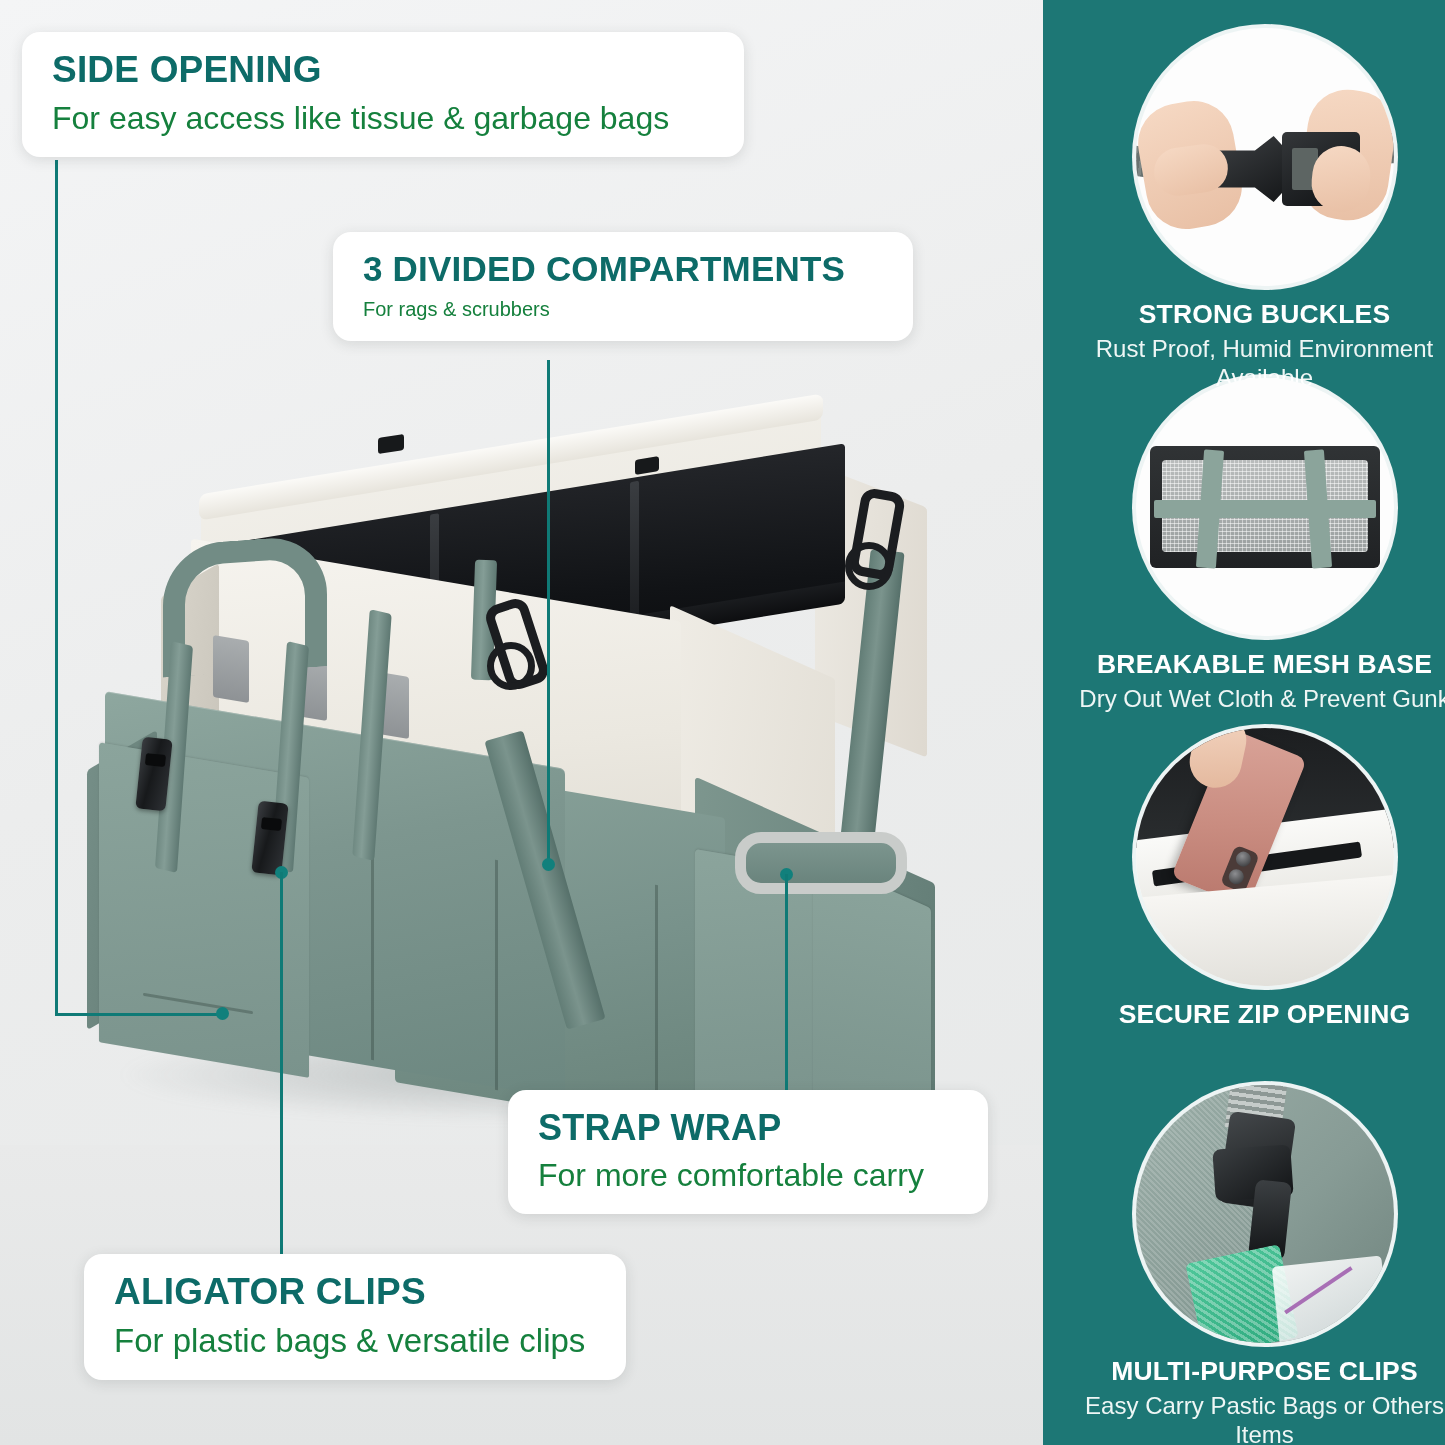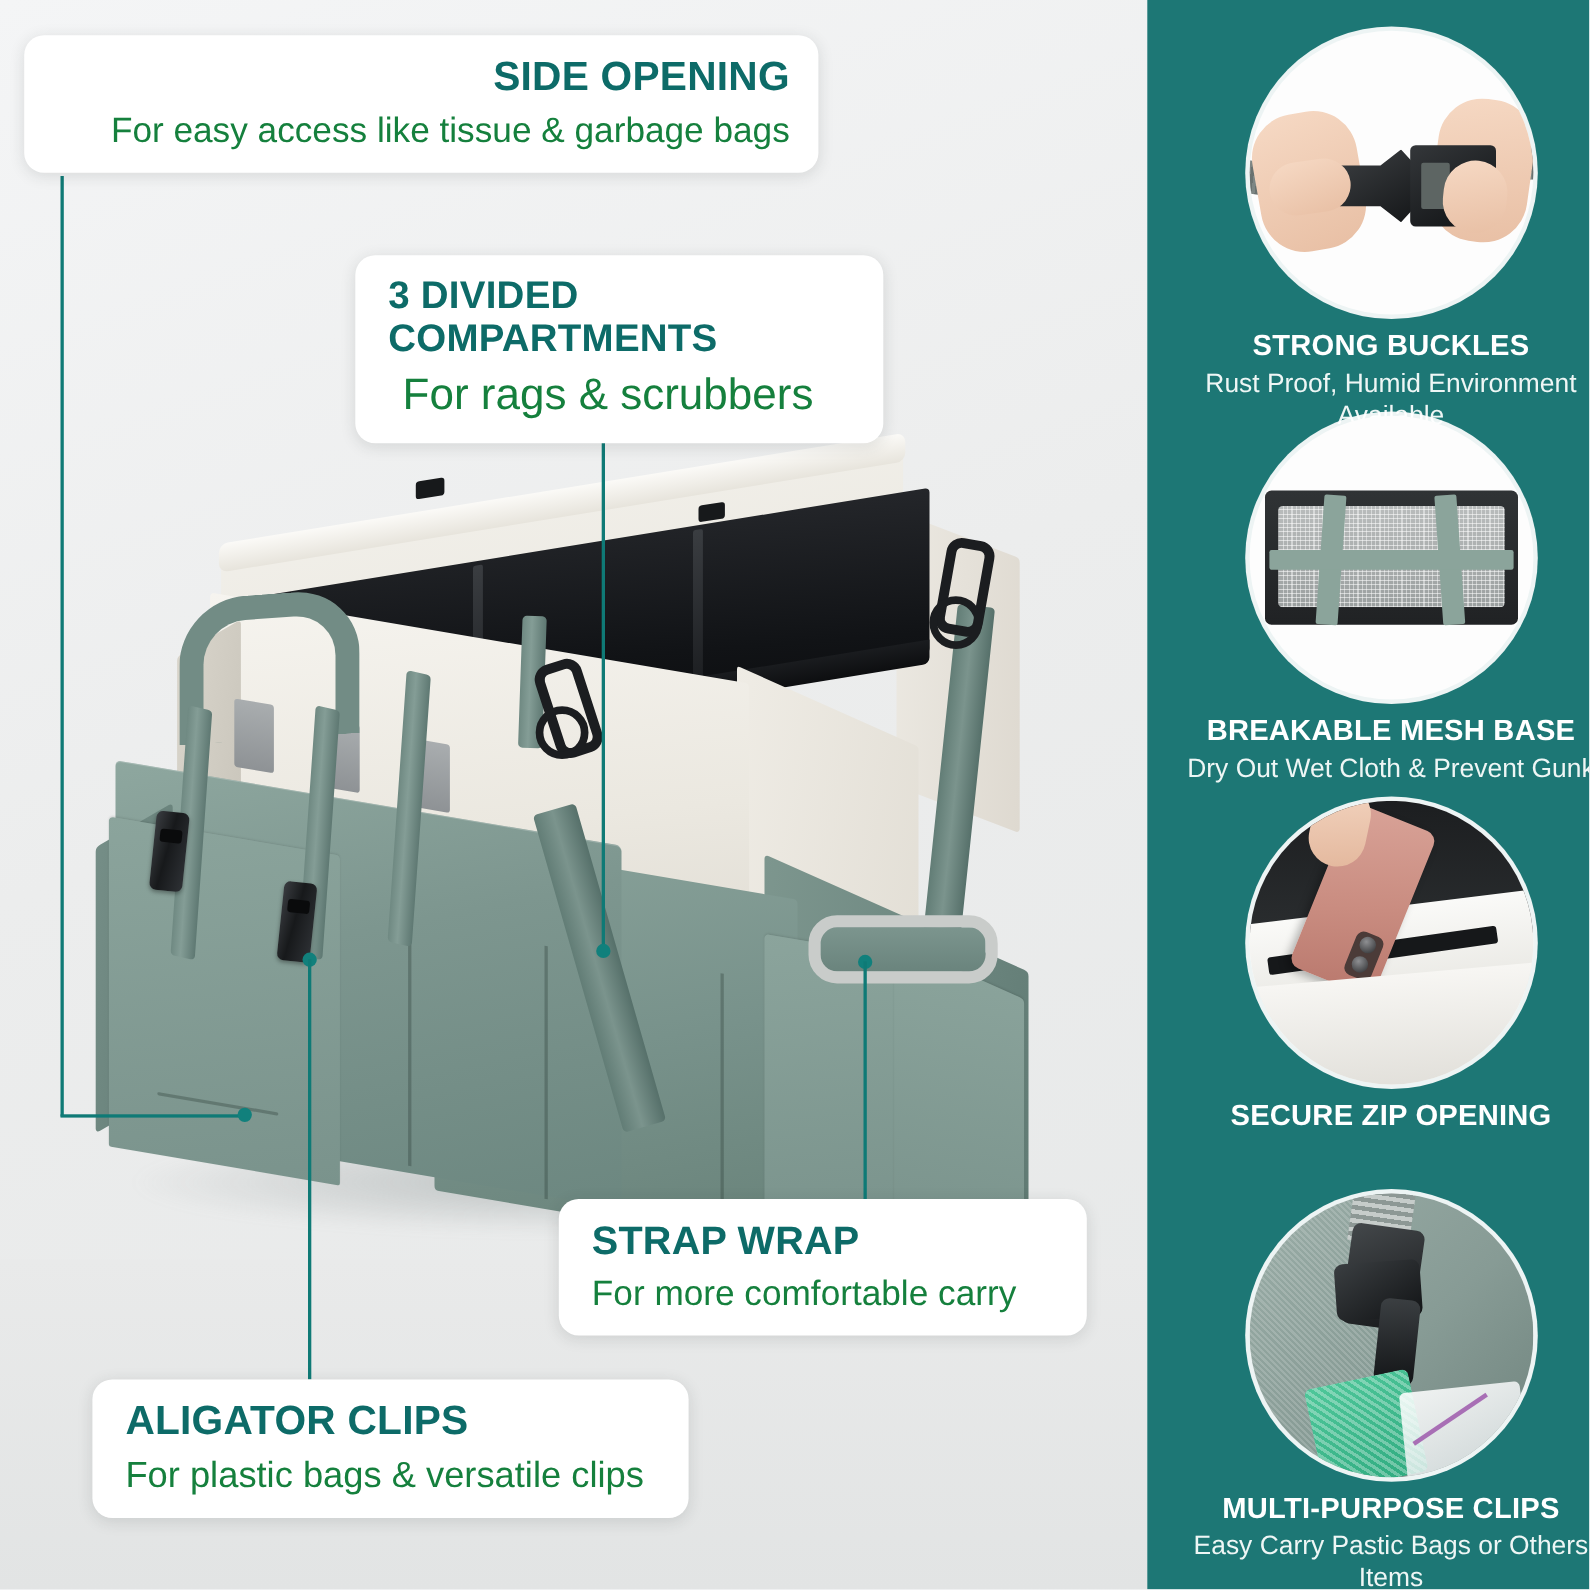--- a/index.html
+++ b/index.html
@@ -112,27 +112,27 @@
   .dloop{position:absolute;width:34px;height:34px;
     border:7px solid #1b1d20;border-radius:50%;background:transparent;}
 
   
   .callout{position:absolute;background:#fff;border-radius:18px;
     box-shadow:0 3px 14px rgba(40,50,50,.13);
     padding:18px 26px 20px 30px;box-sizing:border-box;}
   .callout .c-title{color:#0d6b68;font-weight:bold;letter-spacing:.2px;line-height:1.1;}
   .callout .c-sub{color:#15803d;line-height:1.2;margin-top:8px;}
 
-  #callout-side{left:22px;top:32px;width:722px;text-align:right;}
+  #callout-side{left:22px;top:32px;width:722px;}
   #callout-side .c-title{font-size:37px;}
   #callout-side .c-sub{font-size:32px;}
 
-  #callout-comp{left:323px;top:232px;width:480px;}
+  #callout-comp{left:333px;top:232px;width:580px;}
   #callout-comp .c-title{font-size:35px;}
-  #callout-comp .c-sub{font-size:40px;margin-left:13px;}
+  #callout-comp .c-sub{font-size:20px;}
 
   #callout-strap{left:508px;top:1090px;width:480px;}
   #callout-strap .c-title{font-size:36px;}
   #callout-strap .c-sub{font-size:32px;}
 
   #callout-clips{left:84px;top:1254px;width:542px;}
   #callout-clips .c-title{font-size:37px;}
   #callout-clips .c-sub{font-size:33px;}
 
   

